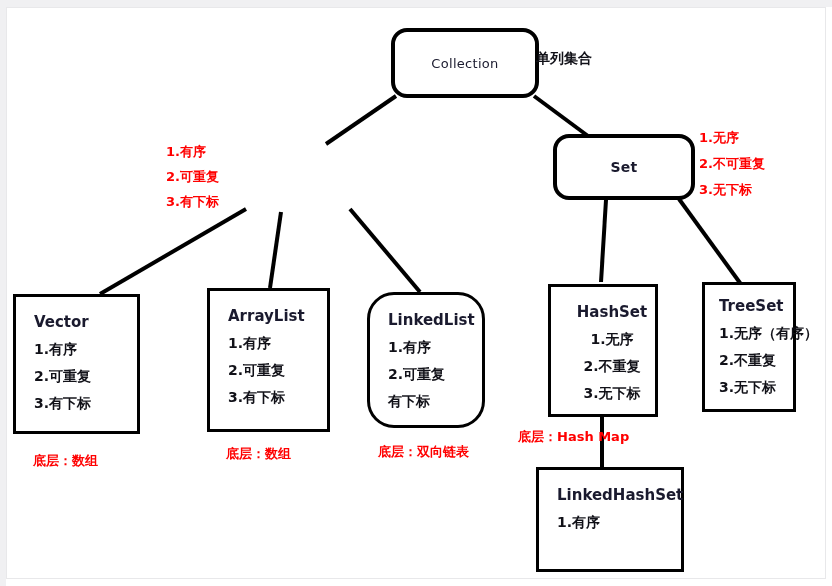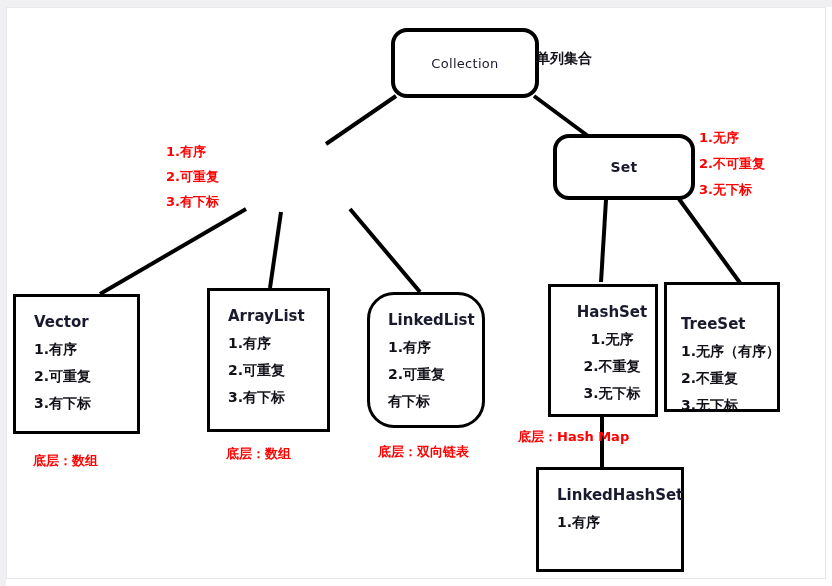--- a/index.html
+++ b/index.html
@@ -176,21 +176,21 @@
   <div class="red-note" style="left:378px; top:443px;">底层：双向链表</div>
 
   <div class="node leaf" style="left:548px; top:284px; width:110px; height:133px;text-align:center;">
     <div class="title">HashSet</div>
     <div class="line">1.无序</div>
     <div class="line">2.不重复</div>
     <div class="line">3.无下标</div>
   </div>
   <div class="red-note" style="left:518px; top:428px;">底层：Hash Map</div>
 
-  <div class="node leaf" style="left:664px; top:282px; width:116px; height:130px; padding-left:14px; padding-top:30px;">
+  <div class="node leaf" style="left:702px; top:282px; width:94px; height:130px; padding-left:14px; padding-top:12px;">
     <div class="title">TreeSet</div>
     <div class="line">1.无序（有序）</div>
     <div class="line">2.不重复</div>
     <div class="line">3.无下标</div>
   </div>
 
   <div class="node leaf" style="left:536px; top:467px; width:148px; height:105px;">
     <div class="title">LinkedHashSet</div>
     <div class="line">1.有序</div>
   </div>

